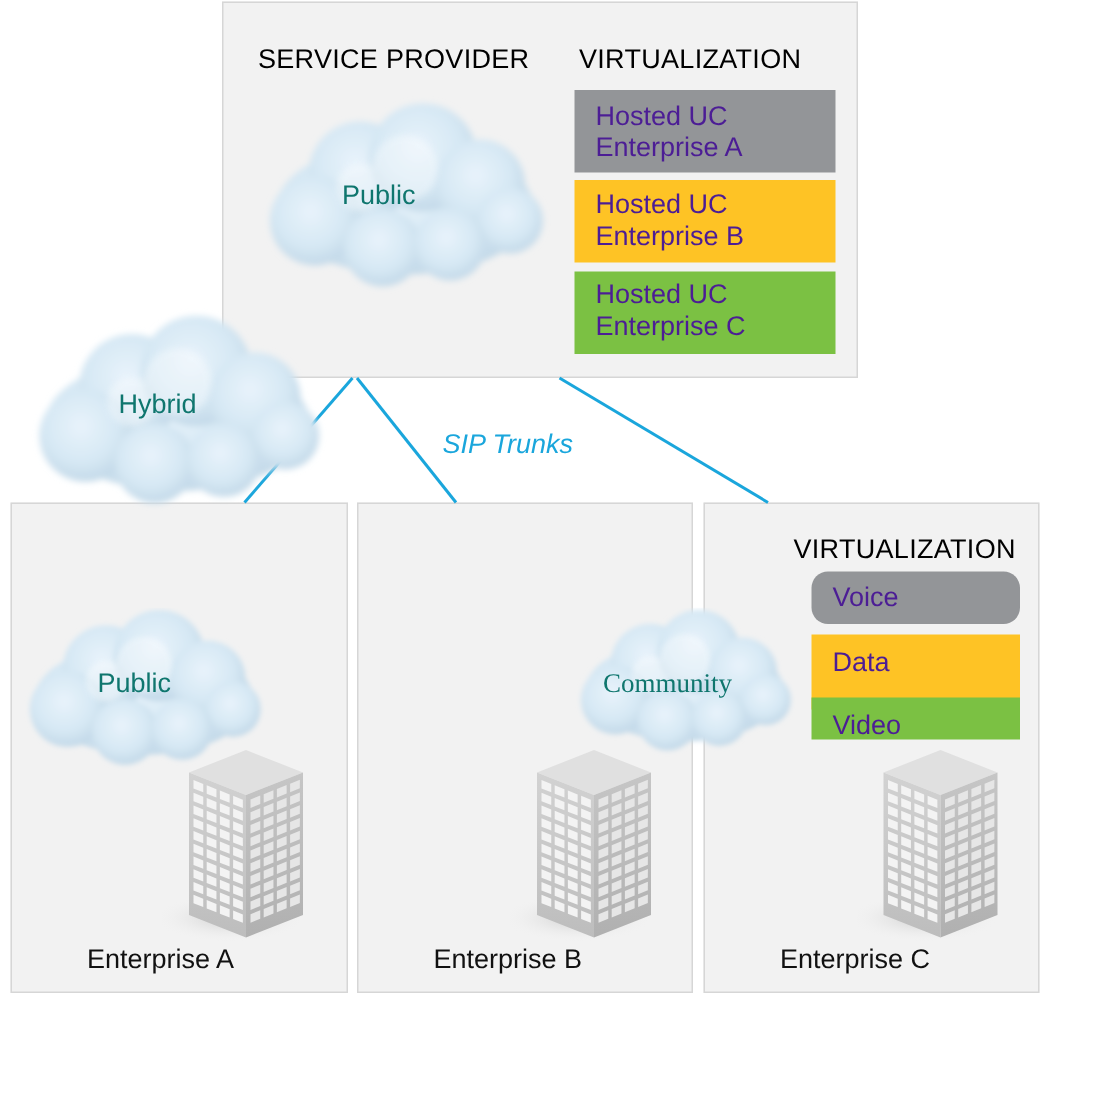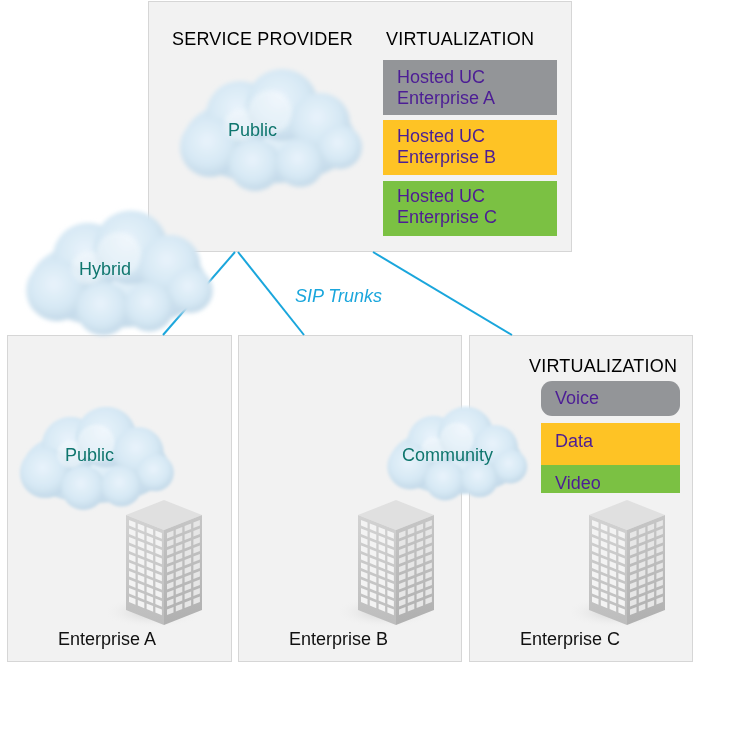--- a/index.html
+++ b/index.html
@@ -124,21 +124,21 @@
 <div class="cloud-label" style="left:79px; top:259px;text-align:right;">Hybrid</div>
 
 <svg class="cloud" style="left:6px; top:405px;" width="180" height="110">
     <use href="#cloud-shape" width="180" height="110"></use>
   </svg>
 <div class="cloud-label" style="left:65px; top:445px;">Public</div>
 
 <svg class="cloud" style="left:364px; top:405px;" width="185" height="100">
     <use href="#cloud-shape" width="185" height="100"></use>
   </svg>
-<div class="cloud-label" style="left:402px; top:445px;">Community</div>
+<div class="cloud-label" style="left:402px; top:445px;font-family:Liberation Serif, serif;">Community</div>
 
 <div class="sip-label" style="left:295px; top:286px;font-style:italic;">SIP Trunks</div>
 
 <div class="heading" style="left:529px; top:356px;">VIRTUALIZATION</div>
 <div class="vbox gray" style="left:541px; top:381px; width:139px; height:35px; padding-top:7px;border-radius:11px;">
   <span class="line">Voice</span>
 </div>
 <div class="vbox yellow" style="left:541px; top:423px; width:139px; height:50px; padding-top:8px;">
   <span class="line">Data</span>
 </div>

